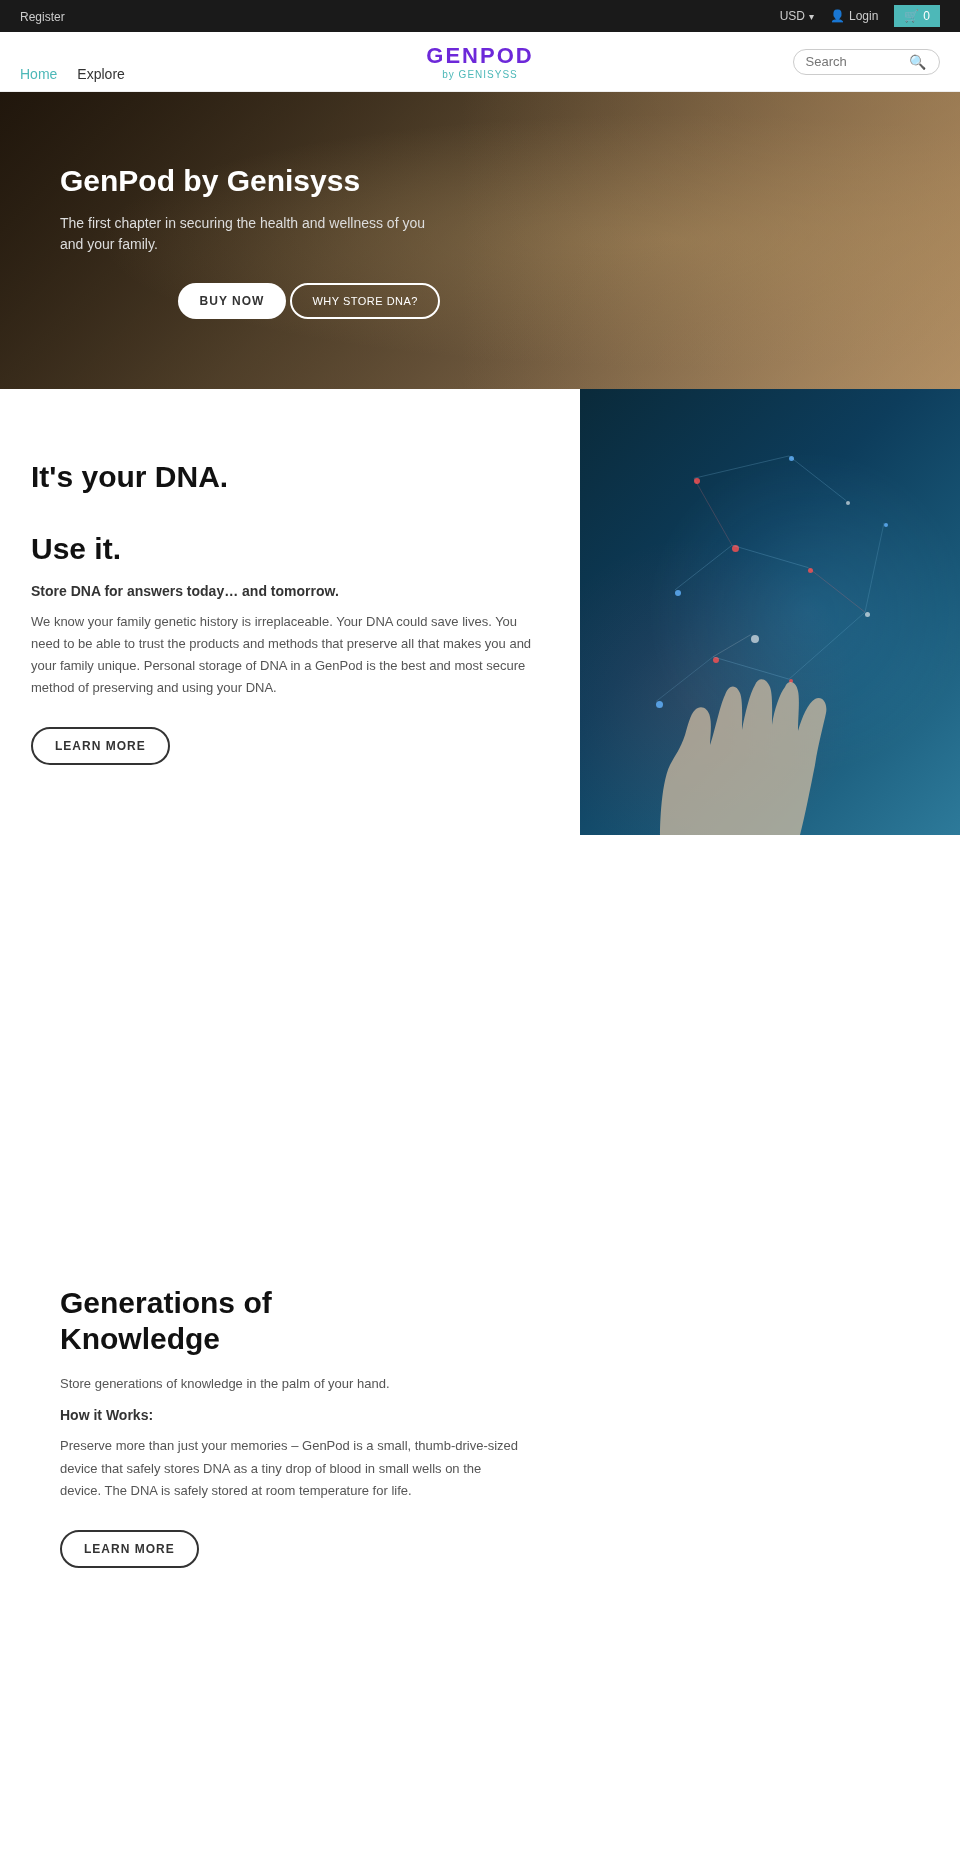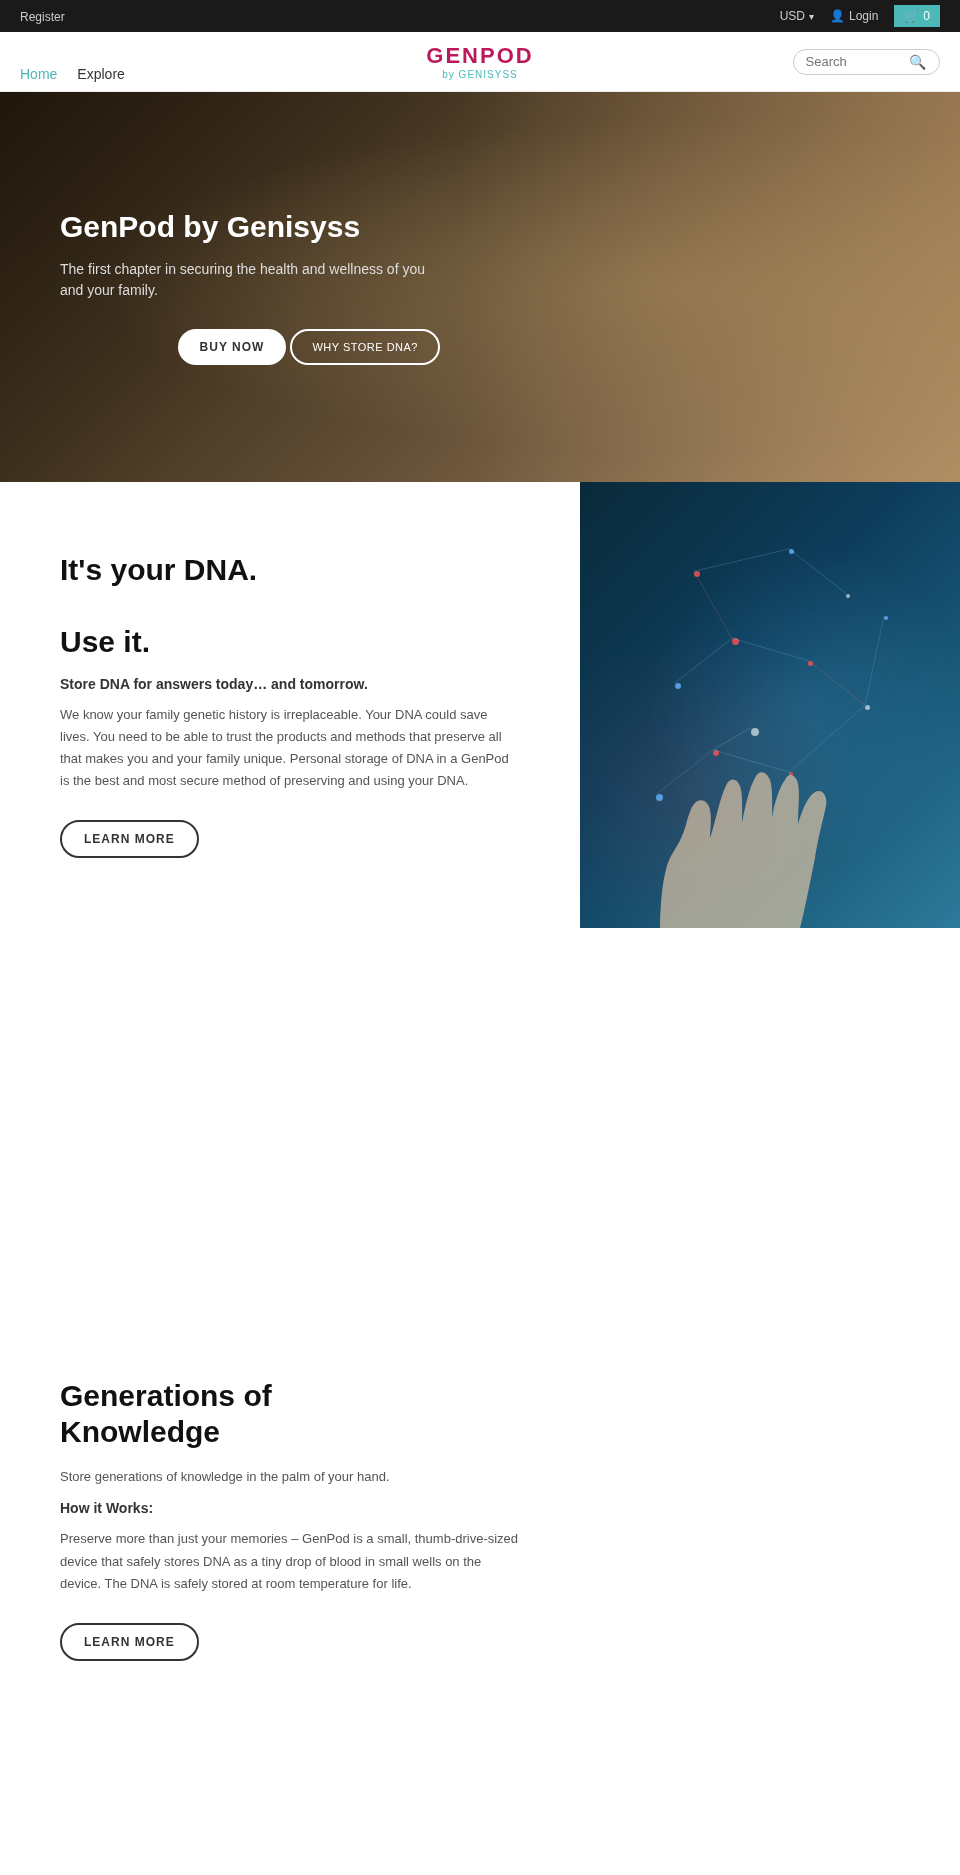--- a/index.html
+++ b/index.html
@@ -76,21 +76,21 @@
     .nav-logo {
       position: absolute;
       left: 50%;
       transform: translateX(-50%);
       text-align: center;
       cursor: pointer;
     }
     .nav-logo .logo-main {
       font-size: 22px;
       font-weight: bold;
-      color: #be185d;
+      color: #6d28d9;
       letter-spacing: 2px;
       text-align: center;
     }
     .nav-logo .logo-sub {
       font-size: 10px;
       color: #4db8b8;
       letter-spacing: 1px;
       text-align: center;
     }
     .nav-search {
@@ -108,21 +108,21 @@
       font-size: 13px;
       width: 100px;
       color: #999;
     }
     .search-icon-svg { color: #666; font-size: 14px; }
 
     
     .hero {
       position: relative;
       width: 100%;
-      height: 390px;
+      height: 297px;
       background: linear-gradient(135deg, #2c2418 0%, #5a4a35 30%, #8b7355 60%, #c4a882 100%);
       overflow: hidden;
       display: flex;
       align-items: center;
     }
     .hero-bg {
       position: absolute;
       inset: 0;
       background: 
         radial-gradient(ellipse at 70% 50%, rgba(180,150,100,0.4) 0%, transparent 60%),
@@ -188,21 +188,21 @@
     }
 
     
     .section-dna {
       display: flex;
       align-items: stretch;
       min-height: 400px;
     }
     .section-dna-left {
       flex: 1;
-      padding: 70px 60px;
+      padding: 70px 31px;
       display: flex;
       flex-direction: column;
       justify-content: center;
     }
     .section-dna-right {
       width: 380px;
       background: linear-gradient(135deg, #0a2a3a 0%, #0d3d5c 40%, #1a5a7a 70%, #2d7a9a 100%);
       position: relative;
       overflow: hidden;
     }

